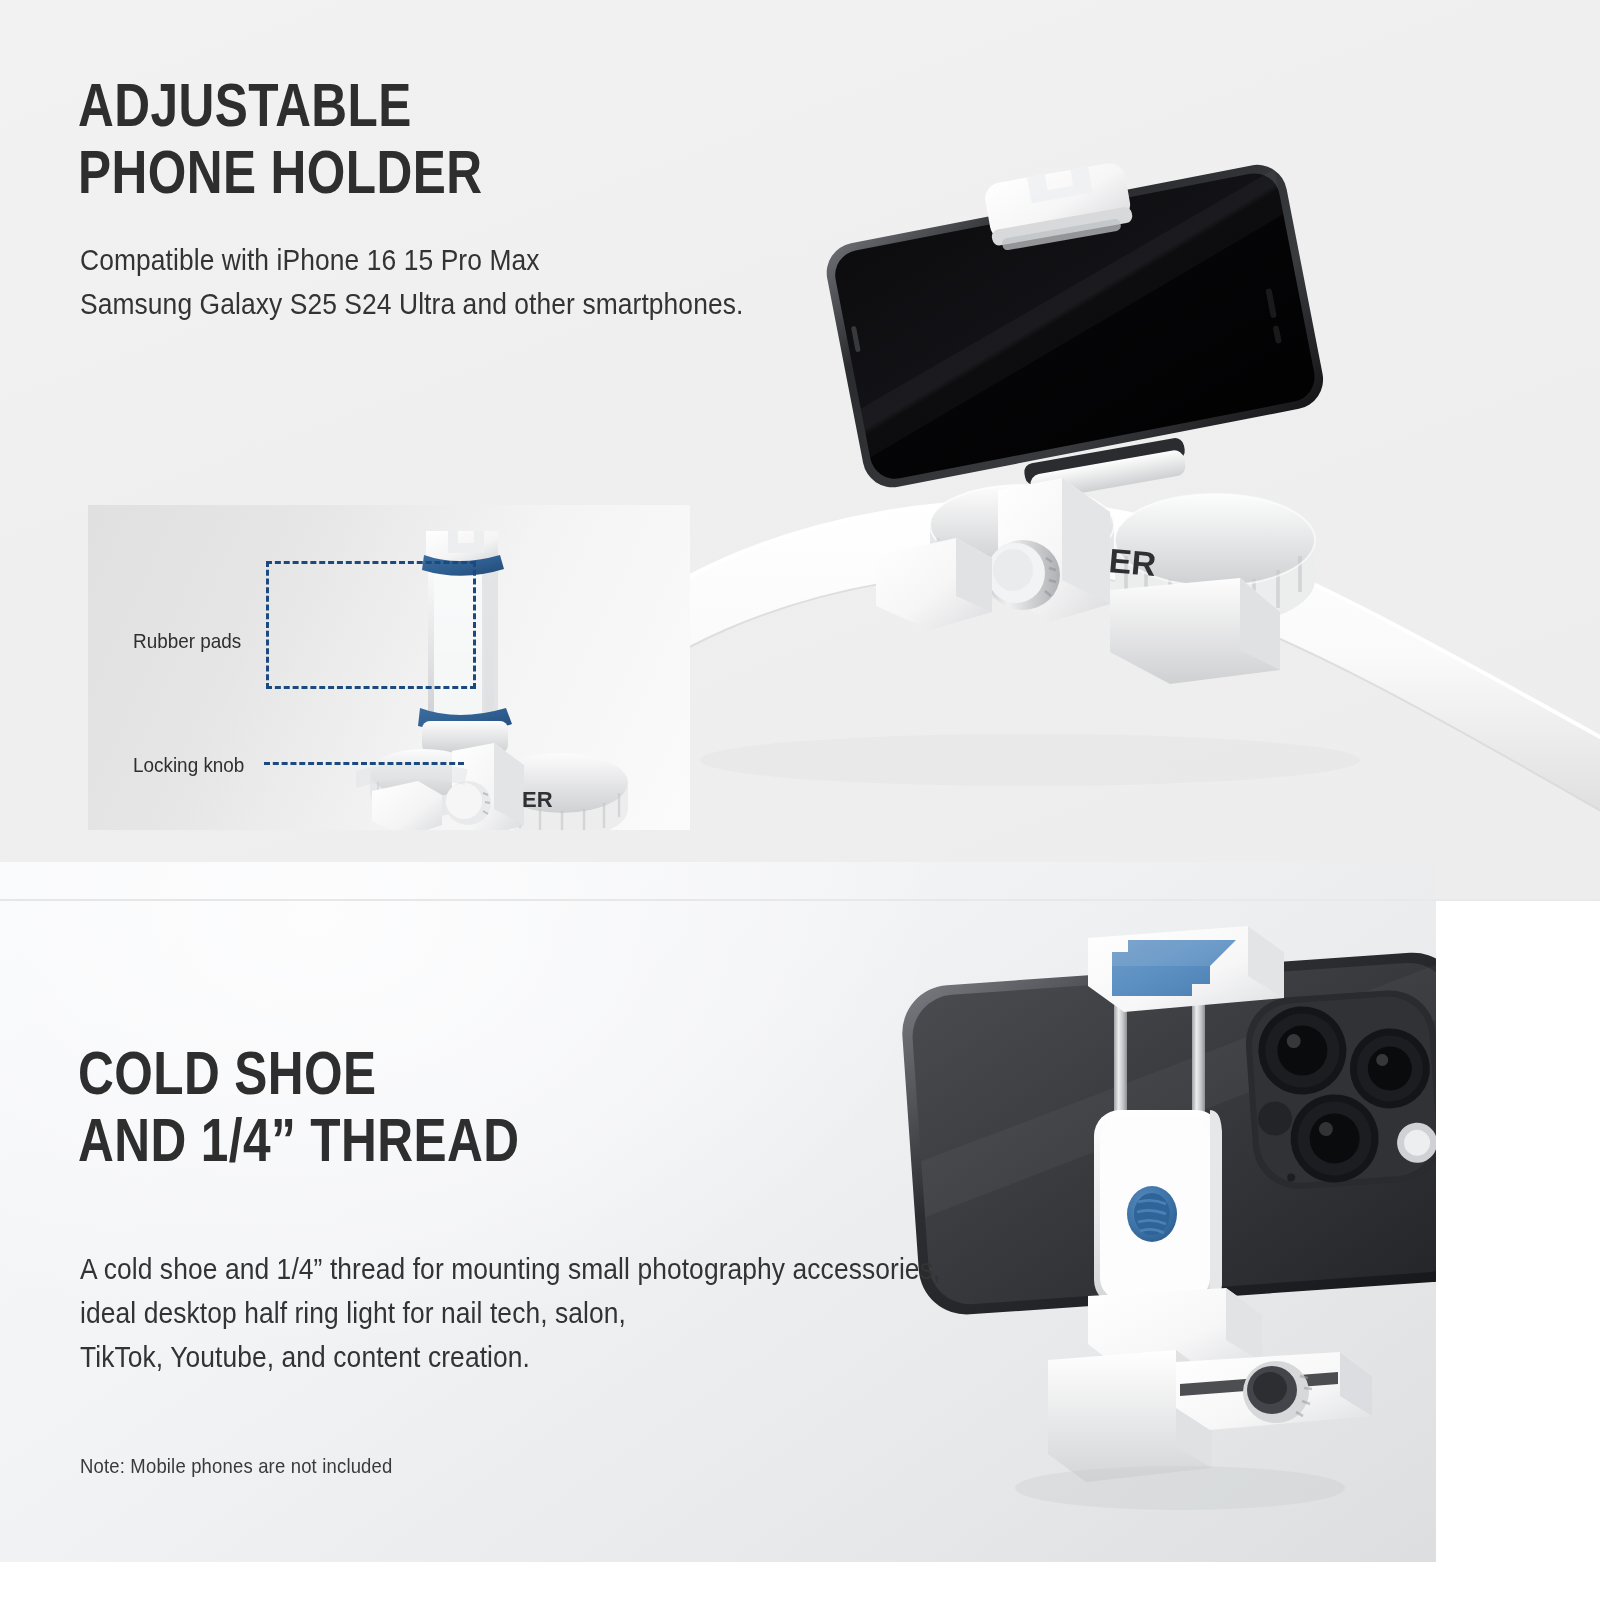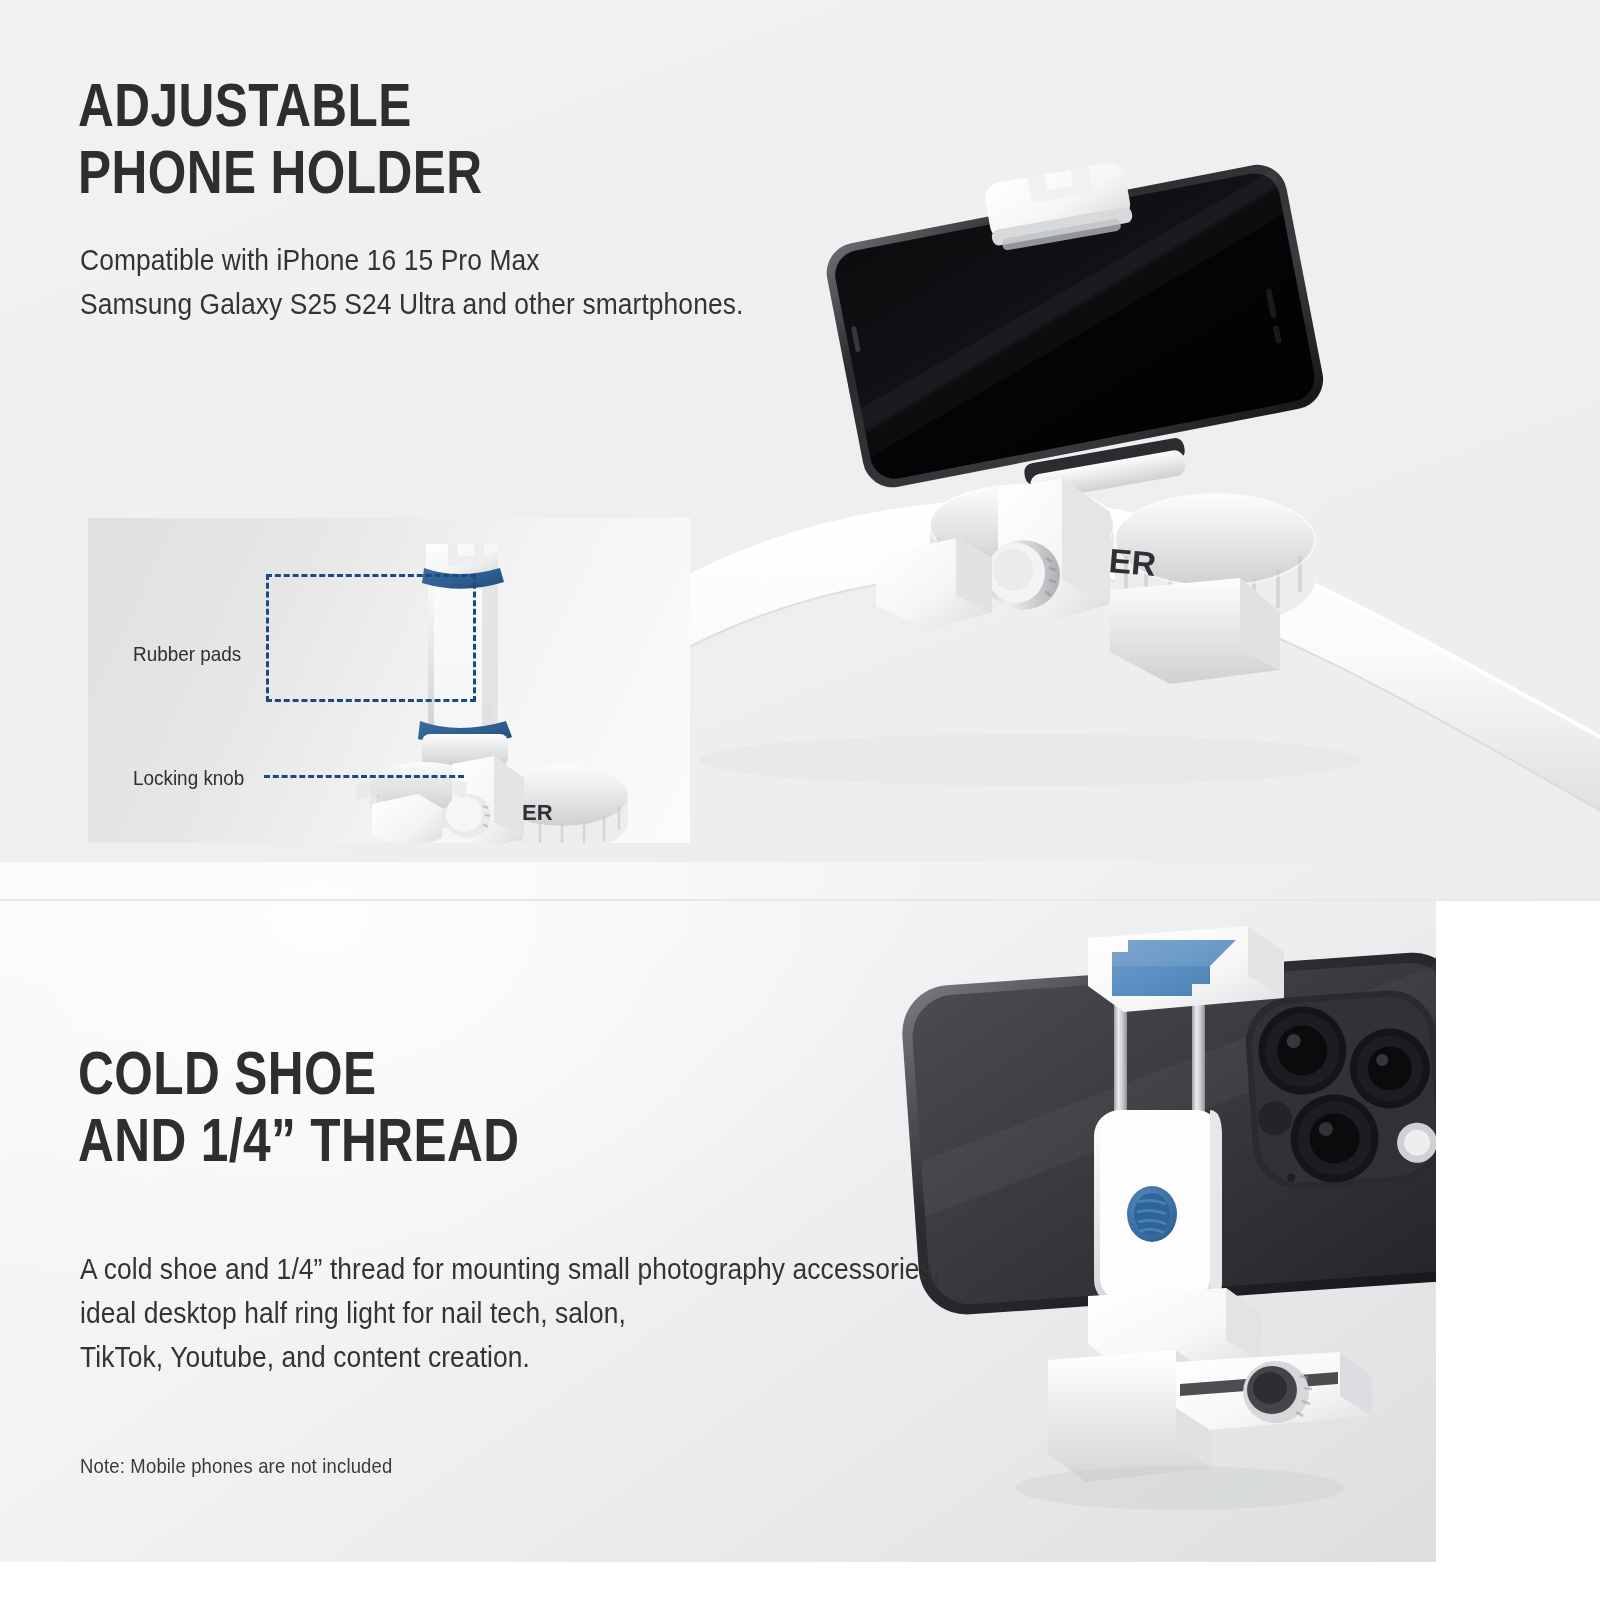--- a/index.html
+++ b/index.html
@@ -87,21 +87,21 @@
     color: #3a3a3a;
     transform: scaleX(0.88);
     transform-origin: left top;
     letter-spacing: 0.2px;
     z-index: 5;
   }
 
   
   .inset-panel {
     position: absolute;
-    left: 88px; top: 518px;
+    left: 88px; top: 505px;
     width: 602px; height: 325px;
     background: linear-gradient(115deg, #e0e0e0 0%, #e6e6e6 30%, #f4f4f4 62%, #fbfbfb 100%);
     overflow: hidden;
     z-index: 3;
   }
 
   .callout-label {
     position: absolute;
     font-family: "Liberation Sans Narrow", "Liberation Sans", sans-serif;
     font-size: 21px;

